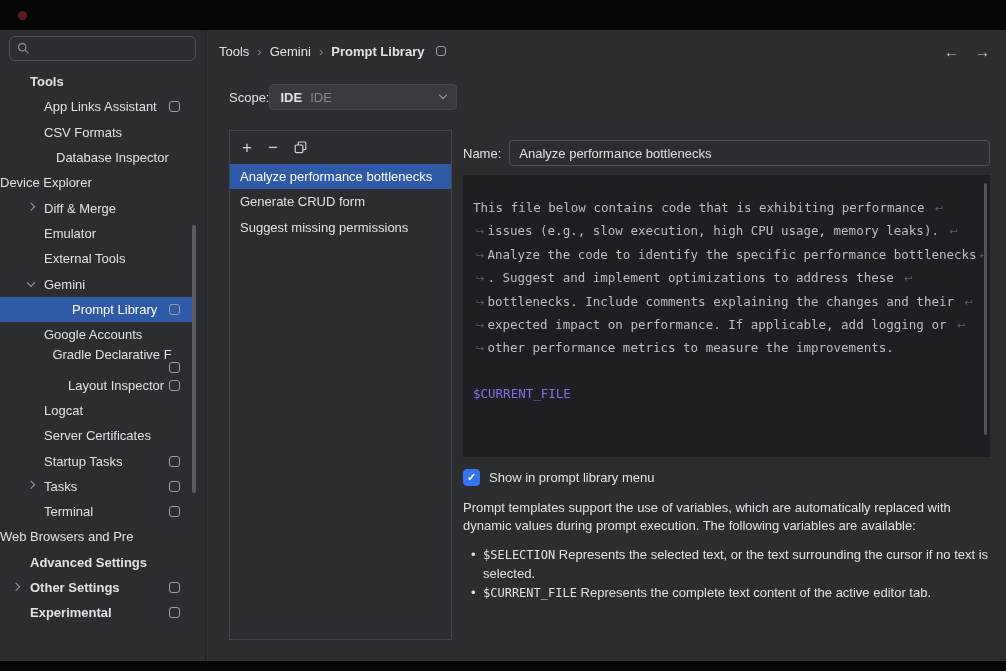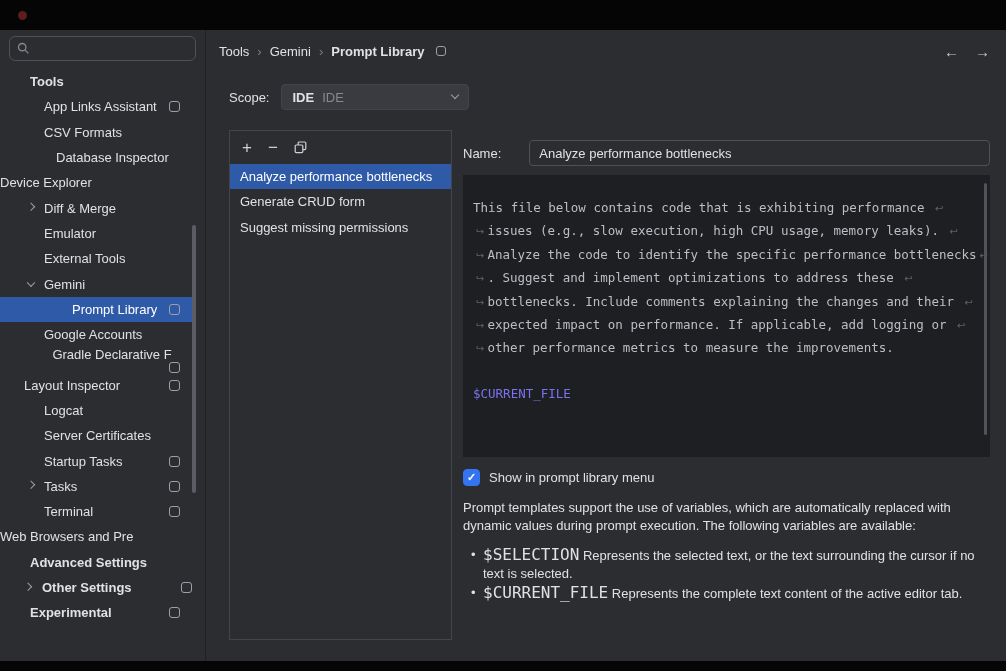--- a/index.html
+++ b/index.html
@@ -38,36 +38,36 @@
   .crumbrow{height:34px;margin-top:4px;display:flex;align-items:center;position:relative;}
   .breadcrumb{display:flex;align-items:center;gap:8px;}
   .crumb.last{font-weight:bold;}
   .sep{color:#7c8087;}
   .crumb-icon{width:10px;height:10px;border:1px solid #9da0a8;border-radius:3px;margin-left:4px;}
   .navarrows{position:absolute;right:0;top:50%;transform:translateY(-50%);display:flex;gap:16px;
     color:#c7cad0;font-size:15px;}
   .arr{cursor:default;}
 
   .scoperow{margin:16px 0 0 10px;display:flex;align-items:center;}
-  .scopelabel{margin-right:12px;}
+  .scopelabel{}
   .combo{width:188px;height:26px;background:#393b40;border:1px solid #43454a;border-radius:4px;
     display:flex;align-items:center;padding:0 10px;}
   .combo-val{font-weight:bold;}
   .combo-detail{color:#87898e;margin-left:8px;}
   .combo .chev{margin-left:auto;transform:rotate(45deg);margin-top:-4px;}
 
   .panes{display:flex;margin:20px 0 0 10px;height:510px;}
   .plist-panel{width:223px;flex:none;border:1px solid #43454a;display:flex;flex-direction:column;}
   .ptoolbar{height:33px;flex:none;display:flex;align-items:center;padding:0 12px;gap:16px;color:#ced0d6;}
   .tbtn{font-size:17px;line-height:1;display:flex;align-items:center;}
   .prow{height:25.3px;line-height:25.3px;padding-left:10px;white-space:nowrap;overflow:hidden;}
   .prow.sel{background:var(--selection);color:#fff;}
 
   .detail{flex:1;min-width:0;margin-left:11px;padding-top:10px;display:flex;flex-direction:column;}
-  .namerow{display:flex;align-items:center;gap:20px;}
+  .namerow{display:flex;align-items:center;}
   .namelabel{margin-right:8px;}
   .nameinput{flex:1;height:26px;background:#2b2d30;border:1px solid #4e5157;border-radius:4px;
     color:#dfe1e5;font:13px "Liberation Sans",sans-serif;padding:0 9px;outline:none;}
   .editor{margin-top:9px;height:282px;background:var(--editor-bg);position:relative;
     padding:6px 8px 6px 10px;overflow:hidden;}
   .ed-content{font:12.5px "DejaVu Sans Mono",monospace;color:#bcbec4;margin-top:16px;}
   .eline{min-height:22.4px;line-height:22.4px;white-space:pre;}
   .evar{color:var(--variable);}
   .wrapmark{font-family:"DejaVu Sans",sans-serif;color:#5d616a;font-size:10px;margin:0 3px;}
   .ed-thumb{position:absolute;right:3px;top:8px;width:3px;height:252px;background:#50535a;border-radius:2px;}
@@ -77,21 +77,21 @@
     display:flex;align-items:center;justify-content:center;flex:none;}
   .checkbox.on{background:var(--accent);border-color:var(--accent);}
   .checkmark{display:none;color:#fff;font-size:11px;font-weight:bold;line-height:1;}
   .checkbox.on .checkmark{display:block;}
   .checklabel{margin-left:9px;}
 
   .help{margin:13px 0 0 0;line-height:17.5px;max-width:530px;}
   .vars{margin:12px 0 0 0;padding-left:20px;list-style:none;max-width:530px;}
   .vars li{line-height:17.5px;position:relative;margin-bottom:2px;}
   .vars li::before{content:"\2022";position:absolute;left:-12px;}
-  .vcode{font-family:"DejaVu Sans Mono",monospace;font-size:16px;}
+  .vcode{font-family:"DejaVu Sans Mono",monospace;font-size:12px;}
 </style>
 </head>
 <body>
 
 <div id="app" style="--accent: #3574f0; --selection: #2e5aa7; --variable: #7b72f0; --editor-bg: #1e1f22;">
   <div class="titlebar">
     <span class="close-dot"></span>
   </div>
 
   <div class="body">
@@ -139,21 +139,21 @@
             <span class="tlabel">Prompt Library</span>
             <span class="badge"></span>
           </div>
           <div class="trow" style="padding-left: 44px;">
             <span class="tlabel">Google Accounts</span>
           </div>
           <div class="trow" style="padding-left: 44px; flex-direction: column;">
             <span class="tlabel">Gradle Declarative F</span>
             <span class="badge"></span>
           </div>
-          <div class="trow" style="padding-left: 24px;">
+          <div class="trow" style="padding-left: 68px;">
             <span class="tlabel">Layout Inspector</span>
             <span class="badge"></span>
           </div>
           <div class="trow" style="padding-left: 44px;">
             <span class="tlabel">Logcat</span>
           </div>
           <div class="trow" style="padding-left: 44px;">
             <span class="tlabel">Server Certificates</span>
           </div>
           <div class="trow" style="padding-left: 44px;">
@@ -168,21 +168,21 @@
           <div class="trow" style="padding-left: 44px;">
             <span class="tlabel">Terminal</span>
             <span class="badge"></span>
           </div>
           <div class="trow" style="">
             <span class="tlabel">Web Browsers and Pre</span>
           </div>
           <div class="trow hdr" style="padding-left: 30px;">
             <span class="tlabel">Advanced Settings</span>
           </div>
-          <div class="trow hdr" style="padding-left: 30px; margin-left: 12px;">
+          <div class="trow hdr" style="padding-left: 30px;">
             <span class="chev right" style="left: 13px;"></span>
             <span class="tlabel">Other Settings</span>
             <span class="badge"></span>
           </div>
           <div class="trow hdr" style="padding-left: 30px;">
             <span class="tlabel">Experimental</span>
             <span class="badge"></span>
           </div>
         </nav>
       <div class="sb-thumb"></div>

